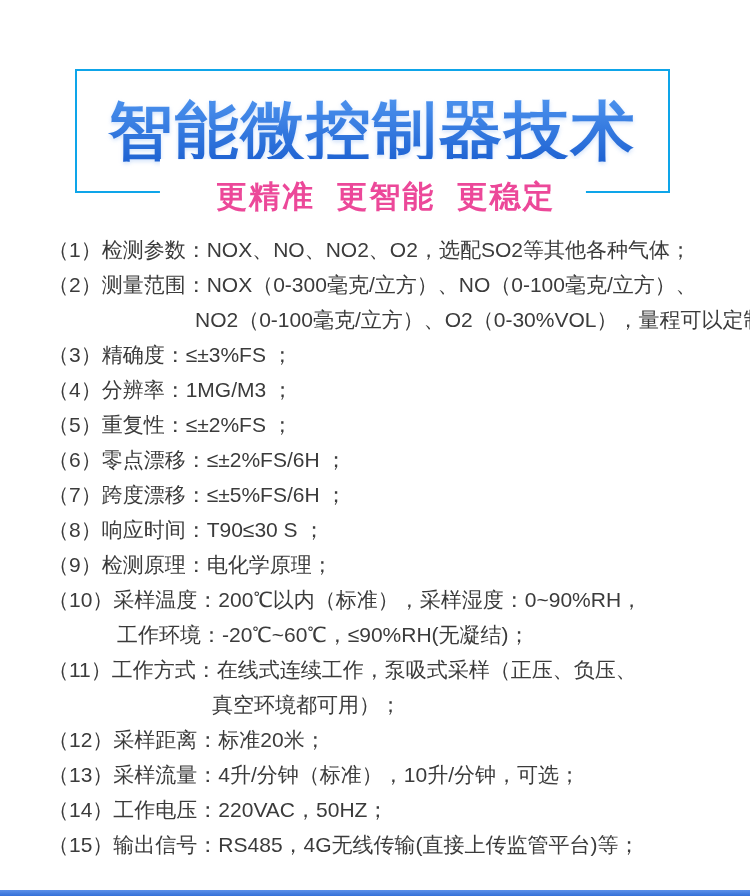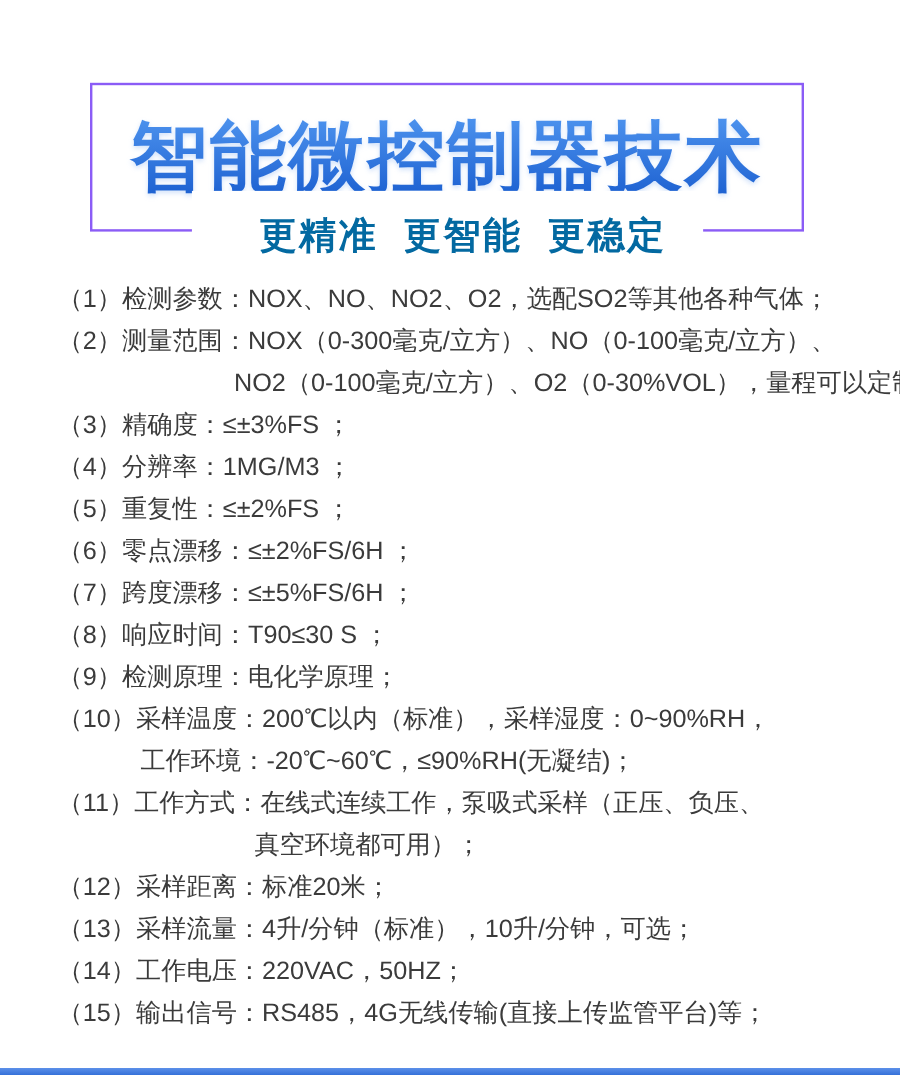--- a/index.html
+++ b/index.html
@@ -9,21 +9,21 @@
     background:#ffffff;
     overflow:hidden;
     font-family:"Liberation Sans", sans-serif;
   }
 
   
   .header-box {
     position:absolute;
     left:75px; top:69px;
     width:595px; height:124px;
-    border:2px solid #8b5cf6;
+    border:2px solid #0ea5e9;
     box-sizing:border-box;
     padding-left:48px;
   }
   .page-title {
     position:absolute;
     left:0; right:0; top:50%;
     transform:translateY(-50%);
     text-align:center;
     font-size:64px;
     font-weight:900;
@@ -41,21 +41,21 @@
     transform:translate(-50%, 58%);
     background:#ffffff;
     padding:0 30px;
     white-space:pre;
   }
   .page-subtitle {
     font-size:31px;
     line-height:40px;
     font-weight:600;
     letter-spacing:2px;
-    color:#0369a1;
+    color:#ec4899;
     white-space:pre;
   }
 
   
   .specs {
     position:absolute;
     left:48px; top:232px;
     font-size:21px;
     line-height:35px;
     color:#3b3b3b;

